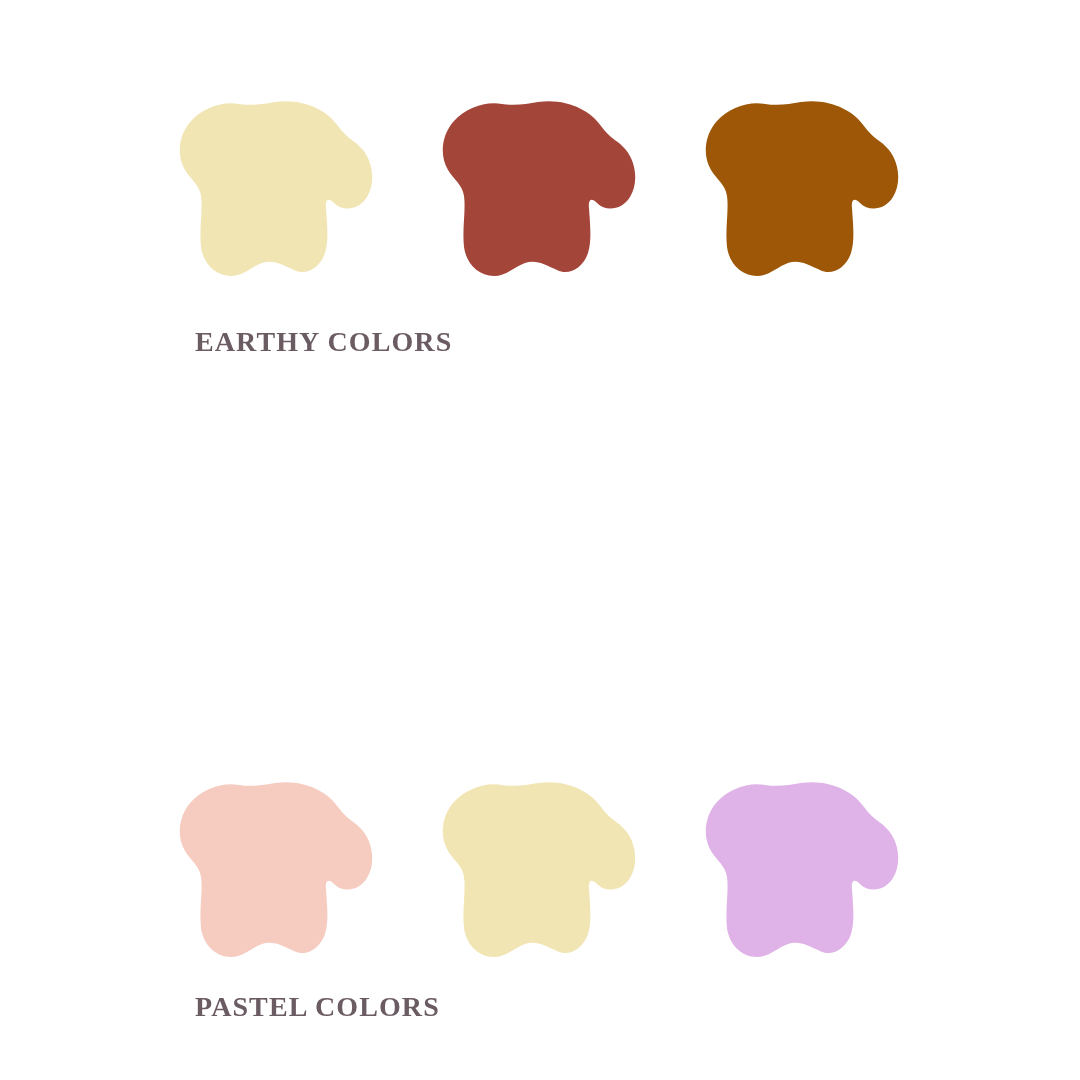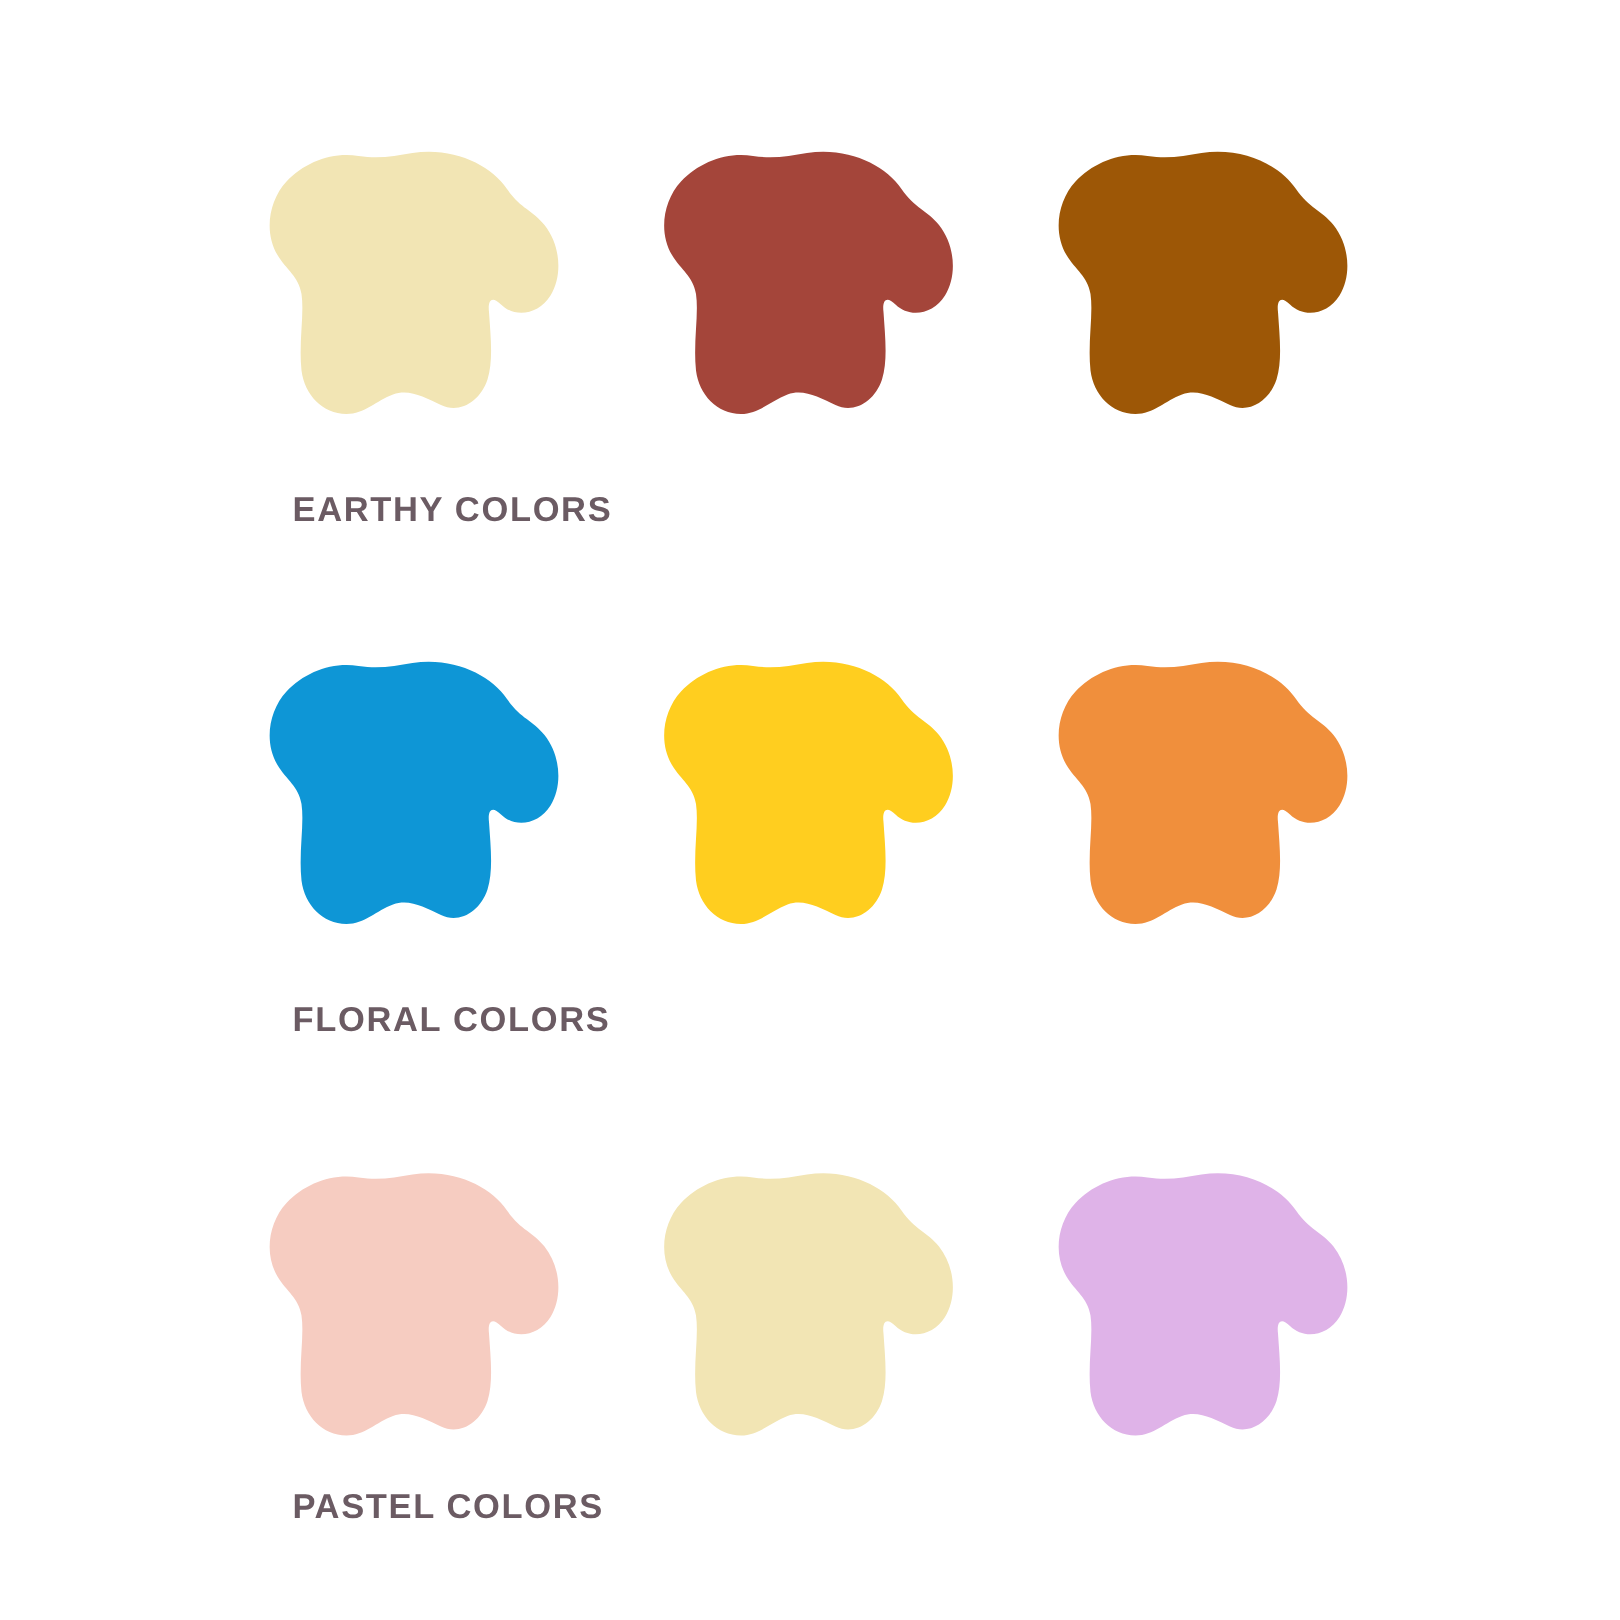--- a/index.html
+++ b/index.html
@@ -46,22 +46,22 @@
     overflow: visible;
   }
 
   .swatch-col-0 { left: 177px; }
   .swatch-col-1 { left: 440px; }
   .swatch-col-2 { left: 703px; }
 
   .group-label {
     position: absolute;
     left: 195px;
-    font-family: Liberation Sans, sans-serif;
-    font-size: 23px;
+    font-family: Liberation Serif, serif;
+    font-size: 28px;
     font-weight: bold;
     letter-spacing: 1.1px;
     color: #6b5b63;
     white-space: nowrap;
     line-height: 1;
   }
 
   
   #group-earthy  { top: 100px; }
   #group-floral  { top: 440px; }
@@ -135,85 +135,20 @@
                C 22 84, 14 80, 8 70
                C -1 55, 2 34, 14 21
                C 26 8, 45 1, 62 4
                C 76 6, 86 4, 98 2 Z" fill="#9d5706"></path>
         </svg>
       </div>
     </div>
     <div class="group-label" style="color: rgb(107, 91, 99);">EARTHY COLORS</div>
   </div>
 
-  <div class="palette-group" id="group-floral">
-    <div class="swatch-row">
-      <div class="swatch swatch-col-0">
-        <svg viewBox="0 0 196 196" xmlns="http://www.w3.org/2000/svg">
-          <path d="M 98 2
-               C 126 -2, 150 10, 161 26
-               C 170 39, 178 40, 186 50
-               C 197 64, 198 84, 190 97
-               C 182 110, 166 112, 157 103
-               C 151 97, 148 100, 149 108
-               C 150 124, 152 140, 148 153
-               C 143 168, 129 176, 117 170
-               C 106 165, 96 159, 85 163
-               C 74 167, 66 176, 54 176
-               C 38 176, 26 163, 24 147
-               C 22 128, 26 110, 24 96
-               C 22 84, 14 80, 8 70
-               C -1 55, 2 34, 14 21
-               C 26 8, 45 1, 62 4
-               C 76 6, 86 4, 98 2 Z" fill="#0e96d6"></path>
-        </svg>
-      </div>
-      <div class="swatch swatch-col-1">
-        <svg viewBox="0 0 196 196" xmlns="http://www.w3.org/2000/svg">
-          <path d="M 98 2
-               C 126 -2, 150 10, 161 26
-               C 170 39, 178 40, 186 50
-               C 197 64, 198 84, 190 97
-               C 182 110, 166 112, 157 103
-               C 151 97, 148 100, 149 108
-               C 150 124, 152 140, 148 153
-               C 143 168, 129 176, 117 170
-               C 106 165, 96 159, 85 163
-               C 74 167, 66 176, 54 176
-               C 38 176, 26 163, 24 147
-               C 22 128, 26 110, 24 96
-               C 22 84, 14 80, 8 70
-               C -1 55, 2 34, 14 21
-               C 26 8, 45 1, 62 4
-               C 76 6, 86 4, 98 2 Z" fill="#ffce1f"></path>
-        </svg>
-      </div>
-      <div class="swatch swatch-col-2">
-        <svg viewBox="0 0 196 196" xmlns="http://www.w3.org/2000/svg">
-          <path d="M 98 2
-               C 126 -2, 150 10, 161 26
-               C 170 39, 178 40, 186 50
-               C 197 64, 198 84, 190 97
-               C 182 110, 166 112, 157 103
-               C 151 97, 148 100, 149 108
-               C 150 124, 152 140, 148 153
-               C 143 168, 129 176, 117 170
-               C 106 165, 96 159, 85 163
-               C 74 167, 66 176, 54 176
-               C 38 176, 26 163, 24 147
-               C 22 128, 26 110, 24 96
-               C 22 84, 14 80, 8 70
-               C -1 55, 2 34, 14 21
-               C 26 8, 45 1, 62 4
-               C 76 6, 86 4, 98 2 Z" fill="#f08f3c"></path>
-        </svg>
-      </div>
-    </div>
-    <div class="group-label" style="color: rgb(107, 91, 99);">FLORAL COLORS</div>
-  </div>
 
   <div class="palette-group" id="group-pastel">
     <div class="swatch-row">
       <div class="swatch swatch-col-0">
         <svg viewBox="0 0 196 196" xmlns="http://www.w3.org/2000/svg">
           <path d="M 98 2
                C 126 -2, 150 10, 161 26
                C 170 39, 178 40, 186 50
                C 197 64, 198 84, 190 97
                C 182 110, 166 112, 157 103

